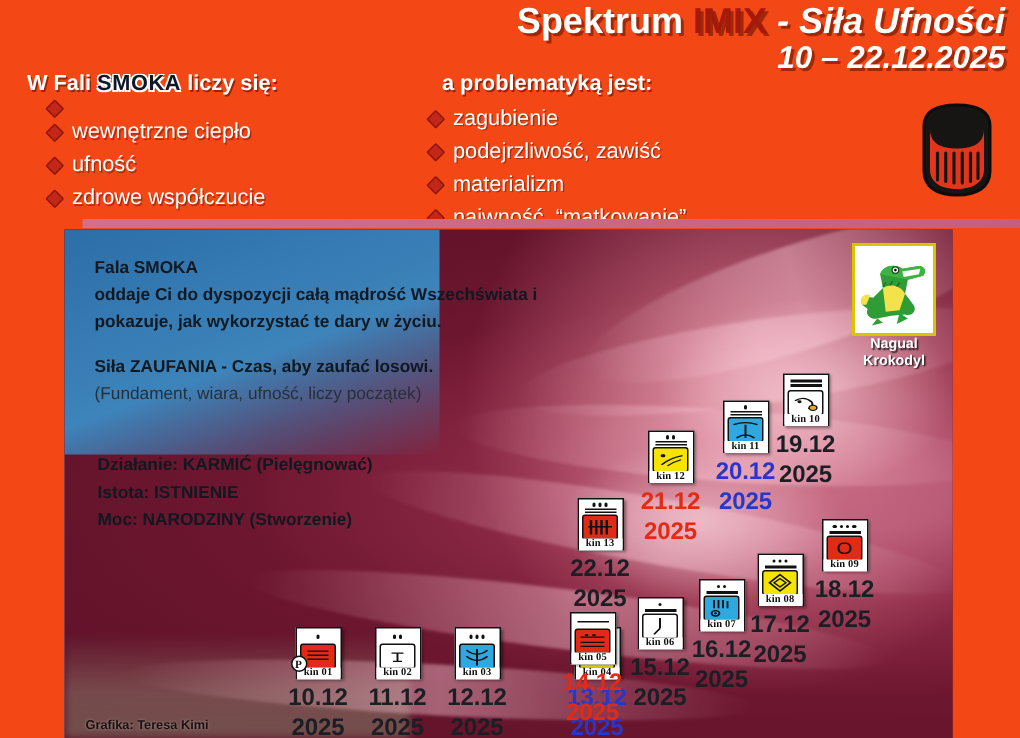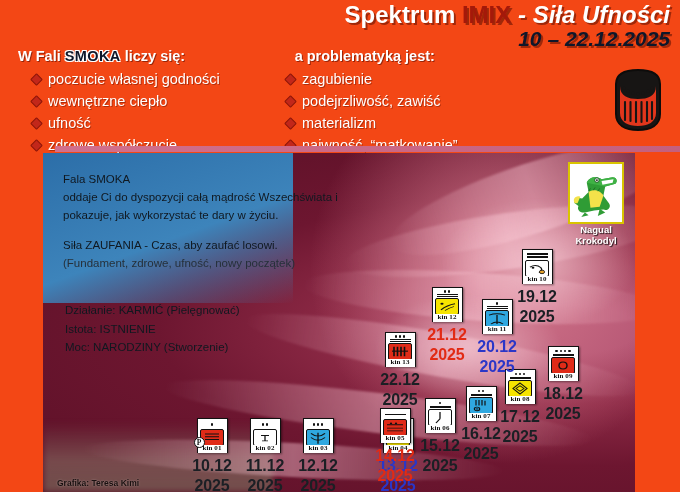--- a/index.html
+++ b/index.html
@@ -16,21 +16,21 @@
     line-height:1.05;
   }
   #title-line {
     font-size:24px; font-weight:bold; font-style:italic;
     color:#ffffff; white-space:nowrap;
     text-shadow: 2px 2px 0 rgba(90,15,0,.55);
   }
   #title-line .word-spektrum { font-style:normal; }
   #title-line .word-imix { color:#a4190a; font-style:normal; }
   #subtitle {
-    font-size:21px; font-weight:bold; font-style:italic; color:#0f172a;
+    font-size:21px; font-weight:bold; font-style:italic; color:#ffffff;
     text-shadow: 2px 2px 0 rgba(90,15,0,.55);
     margin-top:1px; white-space:nowrap;
   }
   .col-head {
     font-size:14.5px; font-weight:bold; color:#ffffff;
     text-shadow:1px 1px 0 rgba(90,15,0,.6);
     white-space:nowrap;
   }
   .col-head .smoka {
     color:#0f172a; font-weight:bold; letter-spacing:.4px;
@@ -80,21 +80,21 @@
     position:absolute; left:0; bottom:0; width:230px; height:70px;
     background:linear-gradient(180deg, rgba(150,135,120,.0), rgba(138,120,105,.55) 55%, rgba(120,100,88,.75));
     filter:blur(3px);
   }
   #panel .sky {
     position:absolute; left:0; top:0; width:250px; height:150px;
     background:linear-gradient(160deg,#2c6ea8 0%, #3d84bb 55%, rgba(92,110,140,0) 100%);
   }
   
   #panel-text { position:absolute; left:20px; top:18px; width:370px; }
-  .pt { color:#101820; font-size:11.5px; font-weight:normal; line-height:1.56; }
+  .pt { color:#101820; font-size:11.5px; font-weight:bold; line-height:1.56; }
   .pt.soft { font-weight:normal; color:#26303a; }
   .pt-gap { height:12px; }
   #action-block { position:absolute; left:22px; top:148px; }
   #action-block .pt { font-size:11.5px; line-height:1.62; }
   #credit {
     position:absolute; left:14px; bottom:4px;
     font-size:8.5px; font-weight:bold; color:#1a1010;
     text-shadow:0 0 2px rgba(255,255,255,.35);
   }
   
@@ -161,21 +161,20 @@
 
   <div id="col-left">
     <div class="col-head">
       <span>W  Fali</span>
       <span class="smoka">SMOKA</span>
       <span>liczy się:</span>
     </div>
     <ul class="blist">
       <li>
           <span class="bullet"></span>
-          <span>poczucie własnej godności</span>
         </li>
       <li>
           <span class="bullet"></span>
           <span>wewnętrzne ciepło</span>
         </li>
       <li>
           <span class="bullet"></span>
           <span>ufność</span>
         </li>
       <li>
@@ -244,21 +243,21 @@
   <div class="streak" style="left:40px;  top:290px; width:420px; height:34px;  transform:rotate(3deg);"></div>
   <div class="foam" style="left:395px; top:45px;  width:200px; height:130px;"></div>
   <div class="foam" style="left:330px; top:140px; width:190px; height:110px;"></div>
 
   <div id="panel-text">
     <div class="pt">Fala SMOKA</div>
     <div class="pt">oddaje Ci do dyspozycji całą mądrość Wszechświata i</div>
     <div class="pt">pokazuje, jak wykorzystać te dary w życiu.</div>
     <div class="pt-gap"></div>
     <div class="pt">Siła ZAUFANIA - Czas, aby zaufać losowi.</div>
-    <div class="pt soft">(Fundament, zdrowe, ufność, nowy początek)</div>
+    <div class="pt soft">(Fundament, wiara, ufność, liczy początek)</div>
   </div>
 
   <div id="action-block">
     <div class="pt">Działanie: KARMIĆ (Pielęgnować)</div>
     <div class="pt">Istota: ISTNIENIE</div>
     <div class="pt">Moc: NARODZINY (Stworzenie)</div>
   </div>
 
   <div id="credit">Grafika: Teresa Kimi</div>
 
@@ -444,21 +443,21 @@
           <div class="glyph" style="background:#ffffff;"><svg viewBox="0 0 22 22" width="100%" height="100%" preserveAspectRatio="none">
               <rect x="2" y="2" width="18" height="18" rx="3" fill="#ffffff"></rect>
               <path d="M4 9 q6 -5 11 1 q2 4 -2 7" fill="none" stroke="#111" stroke-width="1.3"></path>
               <circle cx="7" cy="10" r="1.4" fill="#111"></circle>
               <circle cx="16" cy="16" r="2.6" fill="#e8a52c" stroke="#111" stroke-width="1"></circle>
             </svg></div>
           <div class="kinlabel">kin 10</div>
         </div>
         <div class="date dark">19.12<br>2025</div>
       </div>
-      <div class="kin" style="left: 434px; top: 114px; margin-top: 32px;">
+      <div class="kin" style="left: 434px; top: 114px;">
         <div class="card">
           <div class="bars">
             <div class="dots" style="position:static;height:4px;">
               <i></i>
             </div>
             <b></b>
             <b></b>
           </div>
           <div class="glyph" style="background:#2fa8e0;"><svg viewBox="0 0 22 22" width="100%" height="100%" preserveAspectRatio="none">
               <rect x="2" y="2" width="18" height="18" rx="3" fill="#2fa8e0"></rect>

